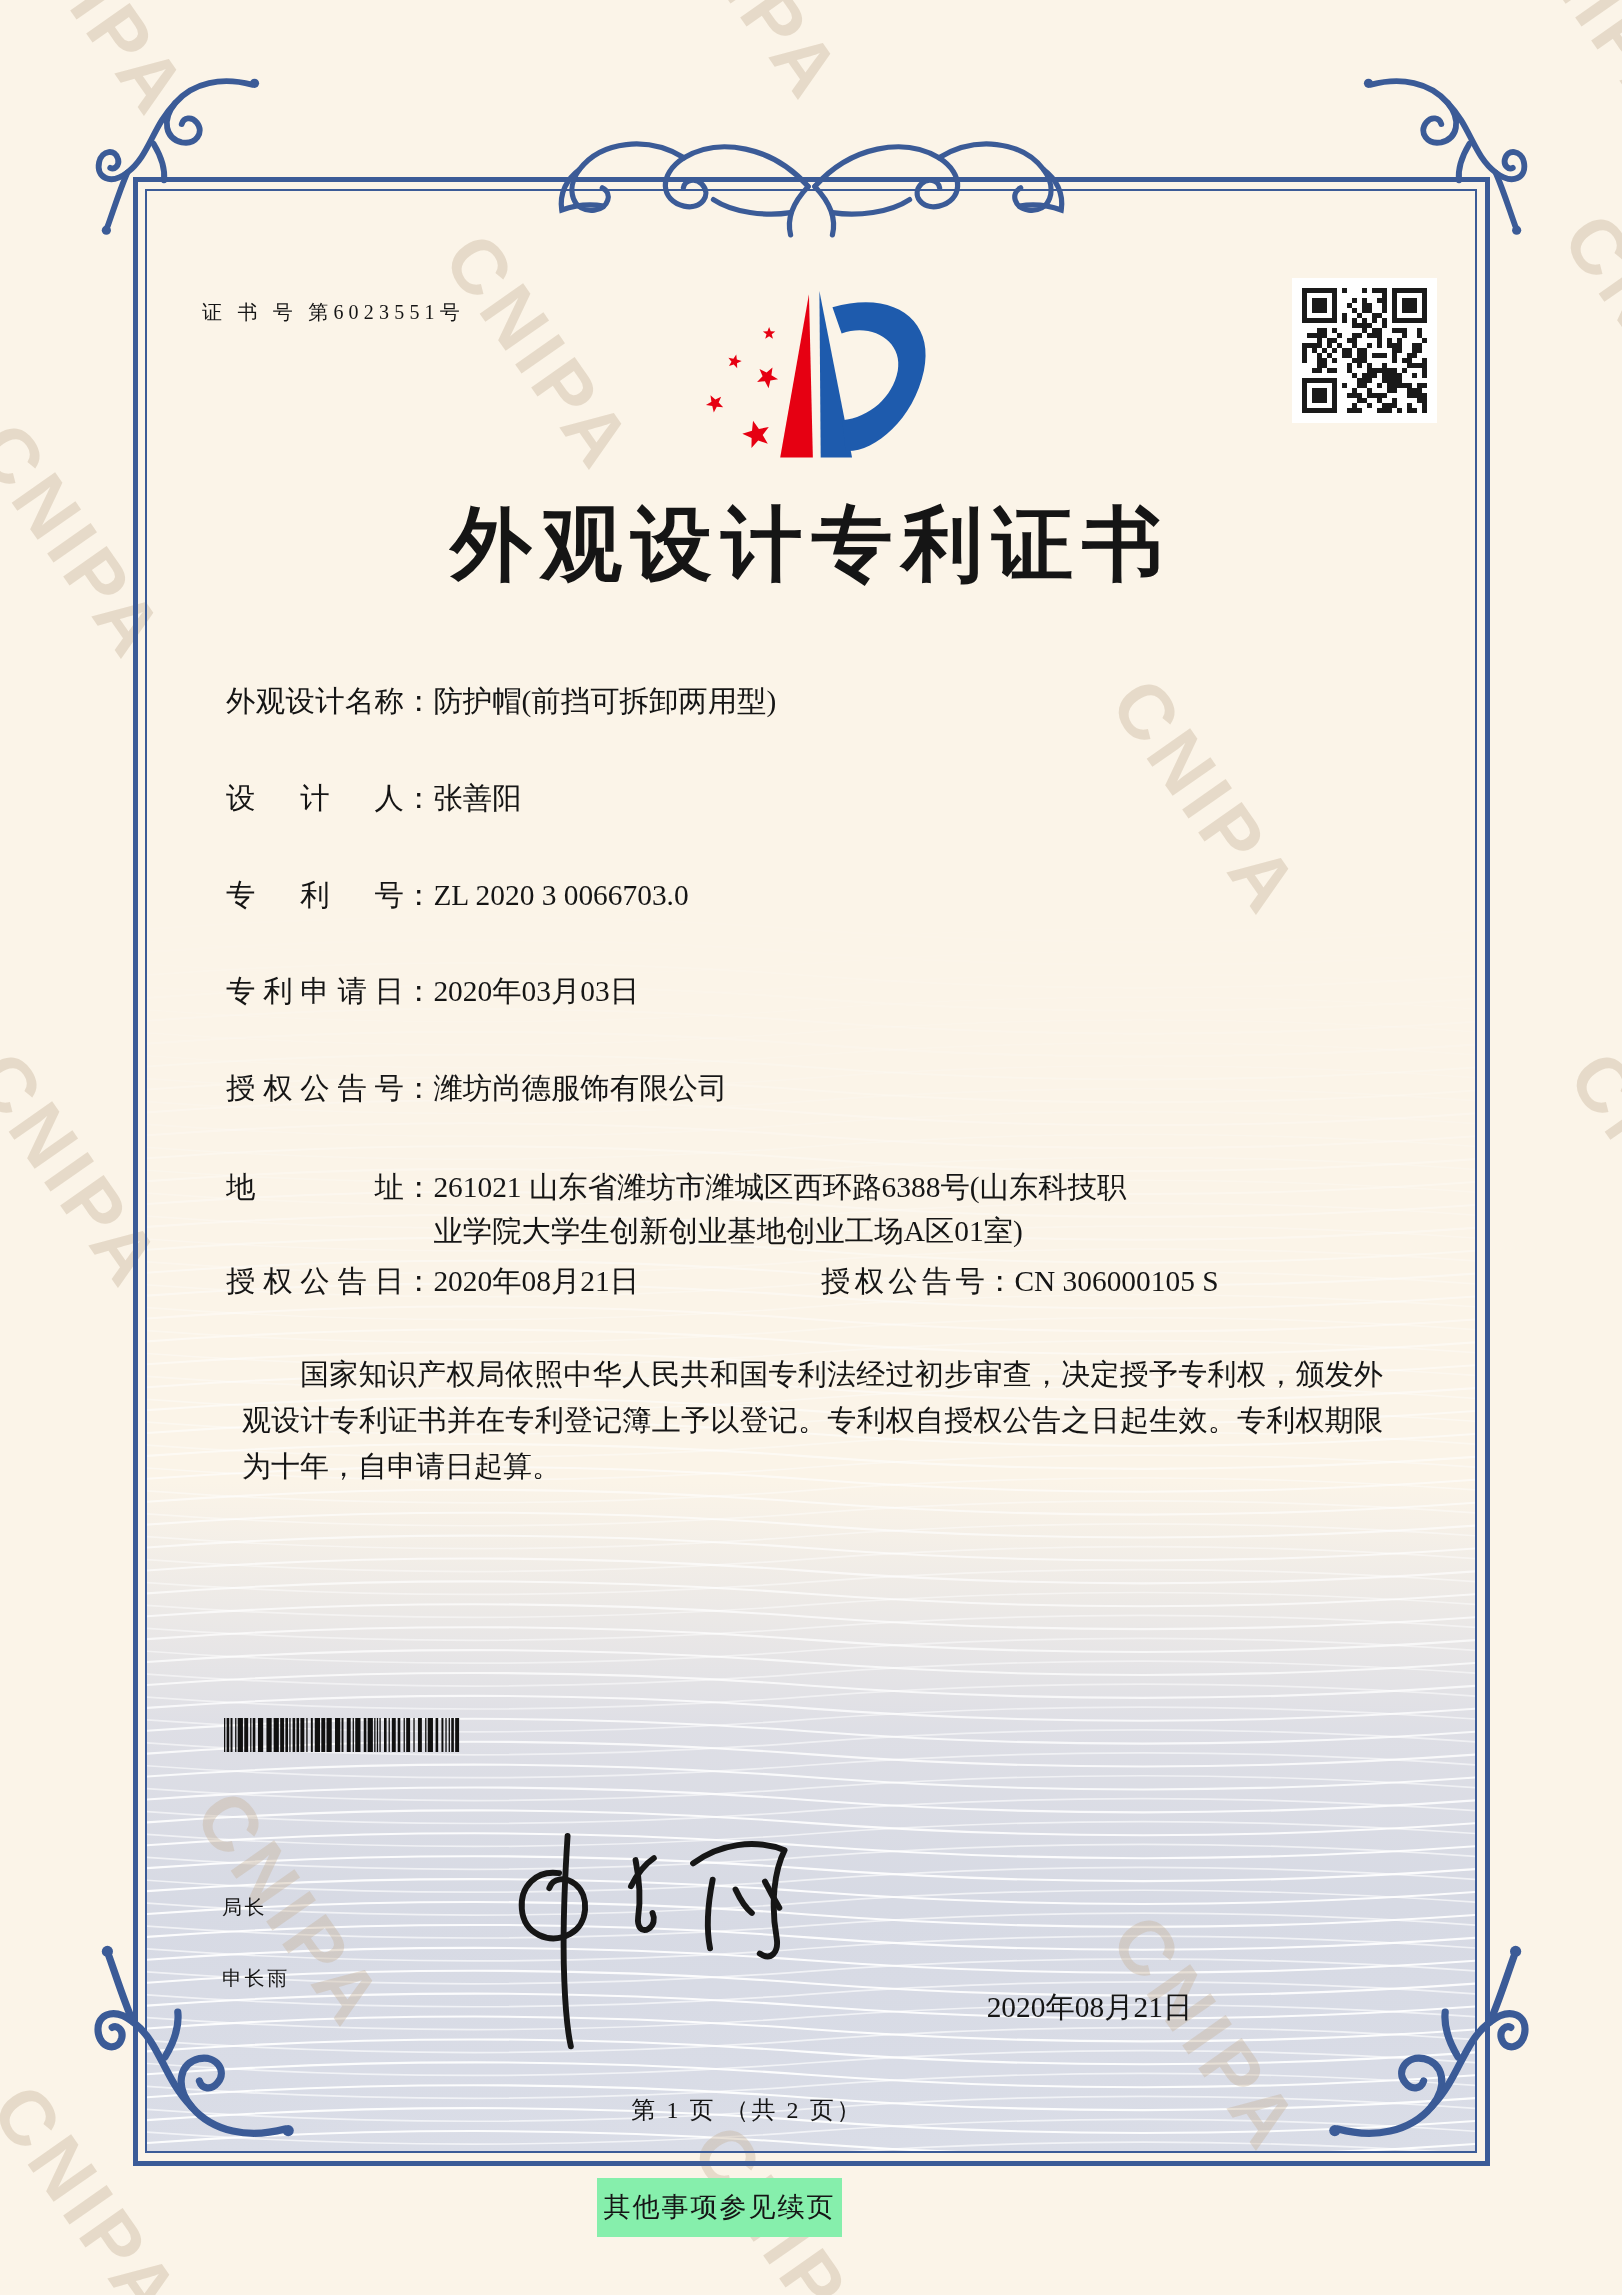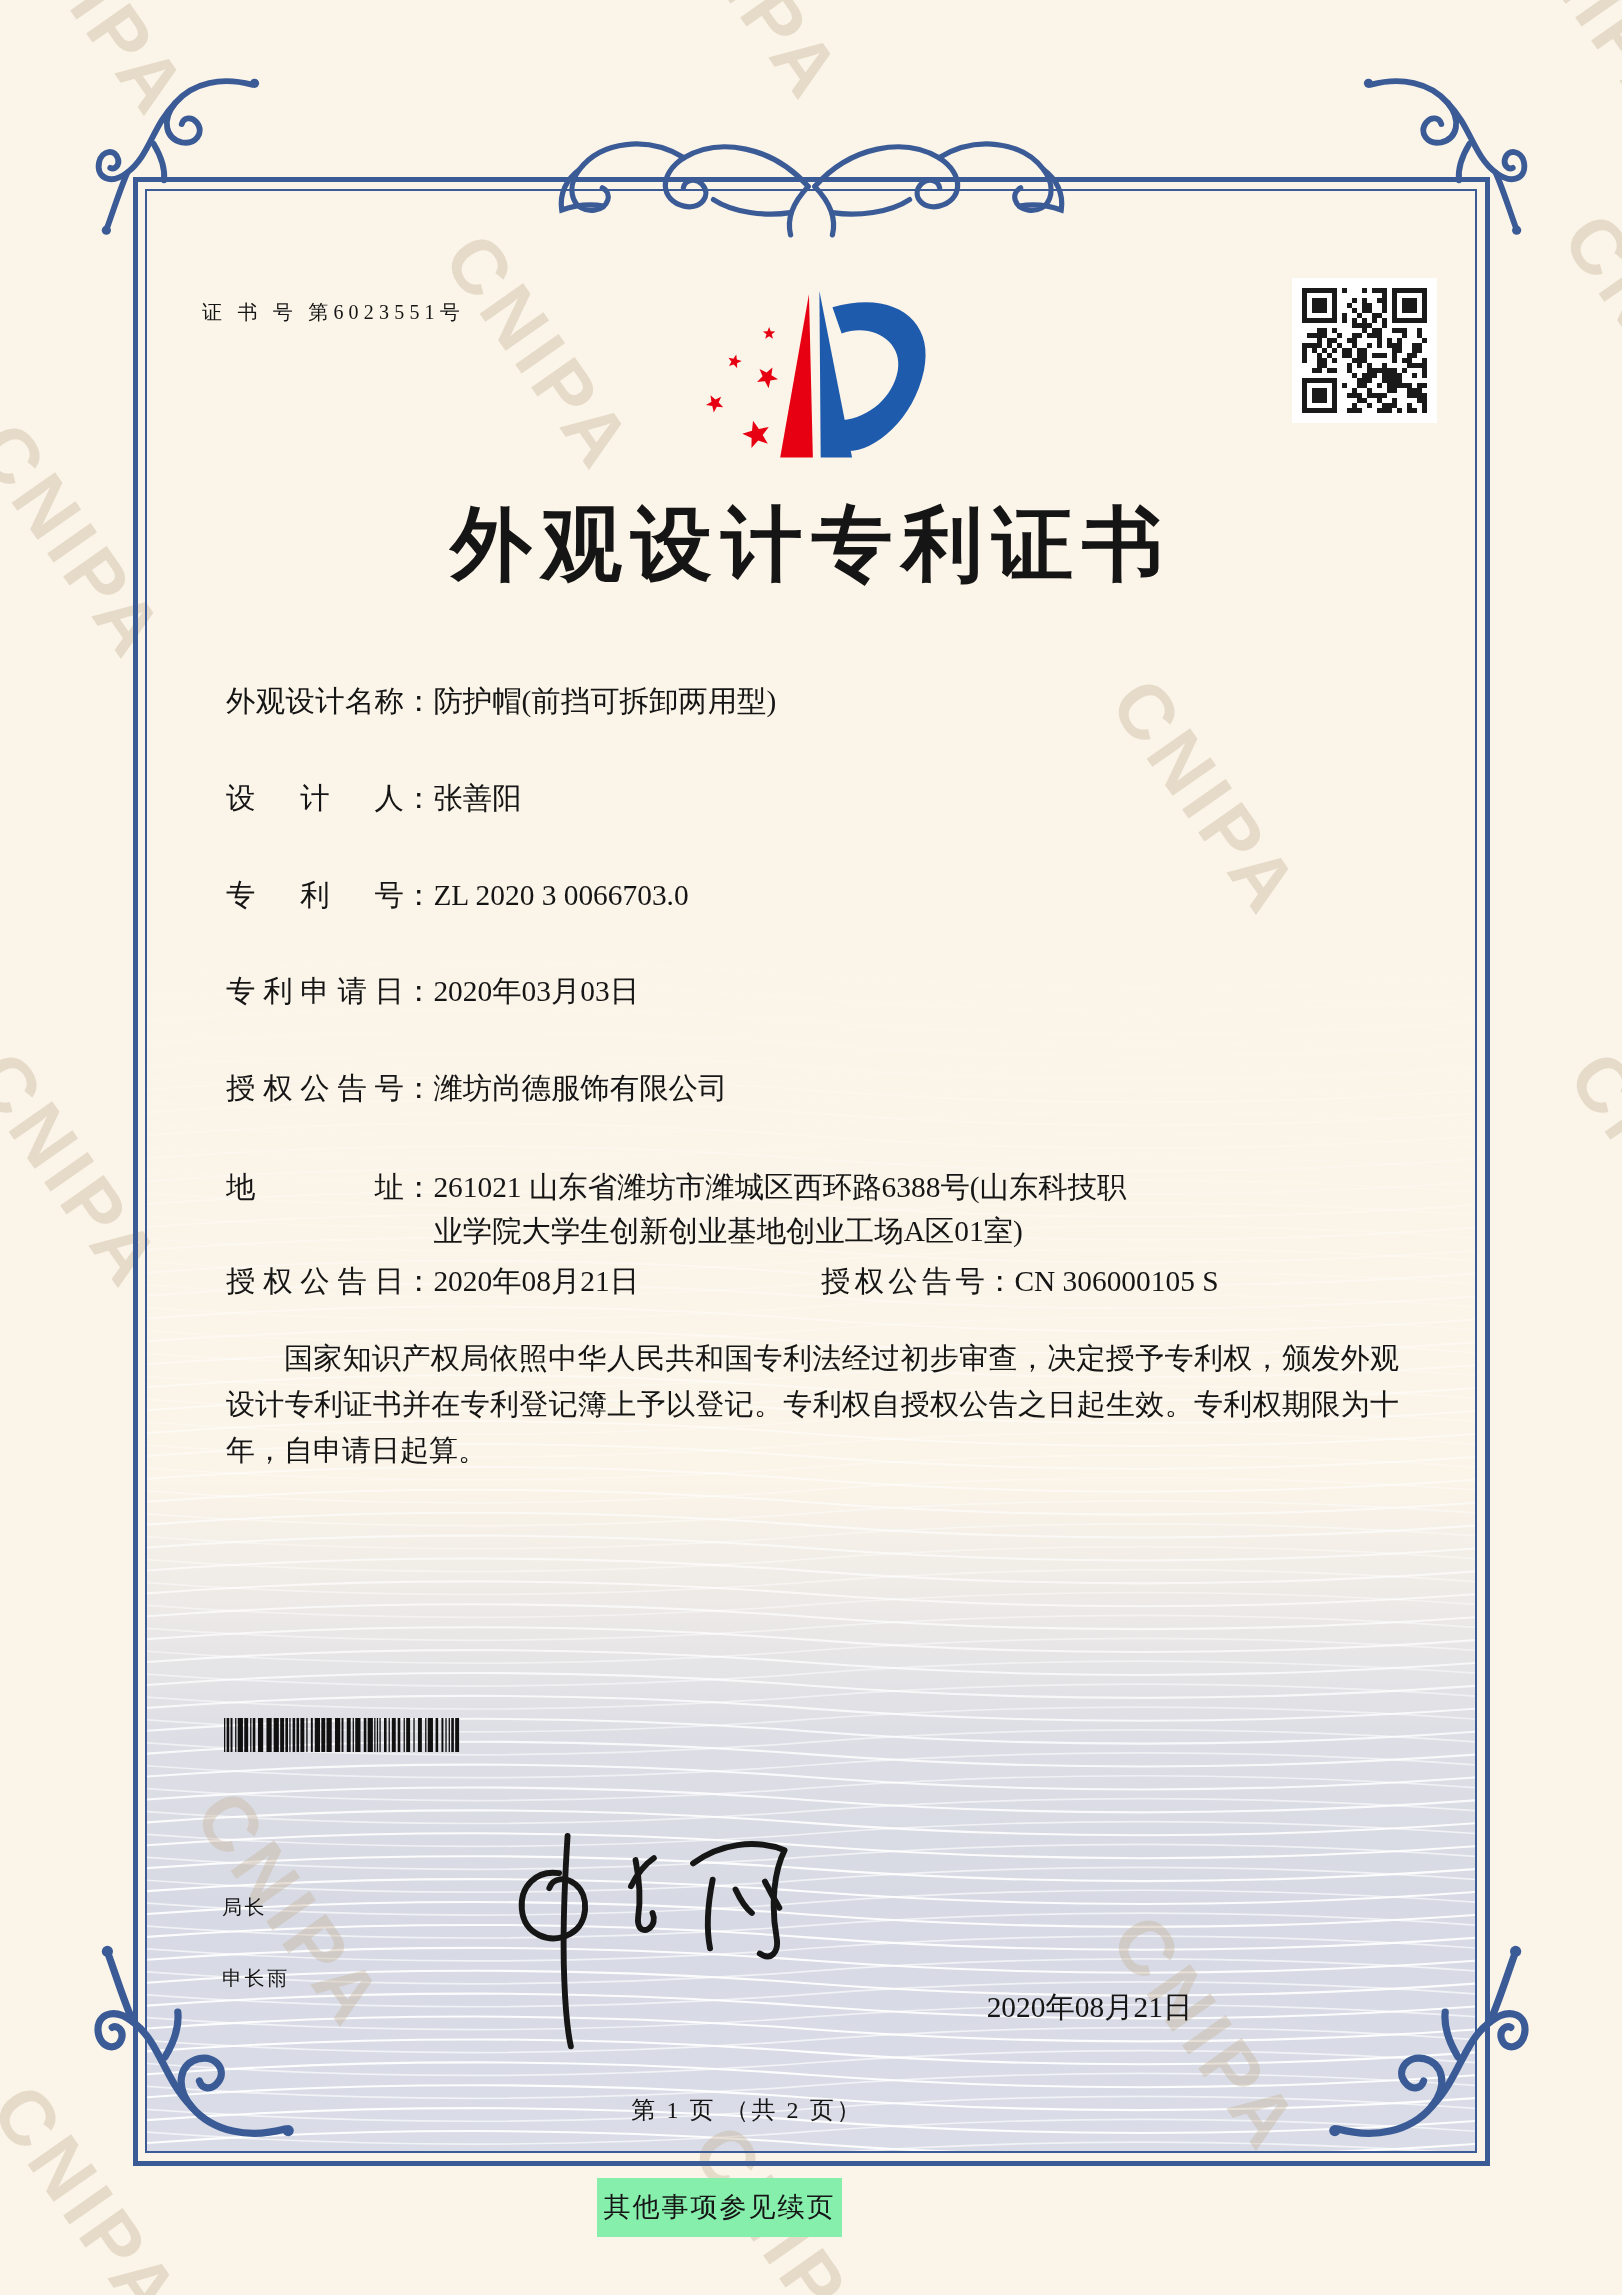--- a/index.html
+++ b/index.html
@@ -56,21 +56,21 @@
   .r6{top:1165px;line-height:44px;}
   .r6 .fvalue{display:inline-block;width:713px;}
   .grant{top:1262px;}
   .grant .right{position:absolute;left:595px;top:0;white-space:nowrap;}
   .grant .right .flabel{width:164px;}
   
   .bodytext{
     position:absolute;left:226px;top:1335px;width:1173px;z-index:4;
     font-size:29px;line-height:46px;text-align:justify;
   }
-  .bodytext p{margin:0;text-indent:2em;}
+  .bodytext p{margin:16px;text-indent:2em;}
   
   .barcode{position:absolute;left:224px;top:1718px;width:239px;height:34px;z-index:4;}
   .barcode svg{width:100%;height:100%;display:block;}
   .sig-label{
     position:absolute;left:222px;z-index:4;
     font-family:"Liberation Sans","DejaVu Sans",sans-serif;
     font-weight:400;font-size:20px;letter-spacing:2.6px;margin-top:36px;
   }
   .sig-title{top:1858px;}
   .sig-name{top:1929px;}

